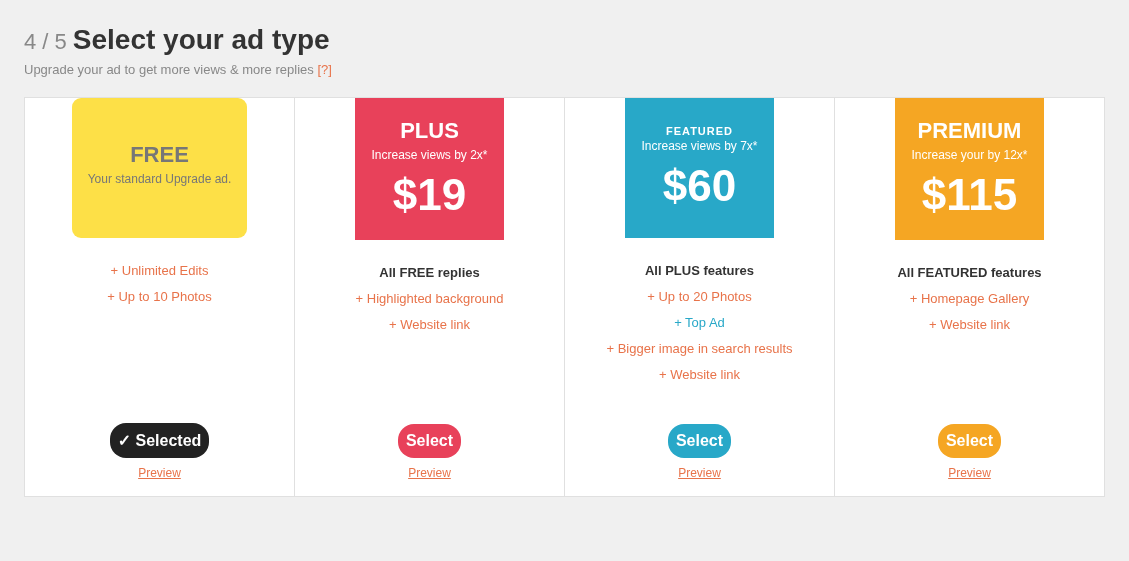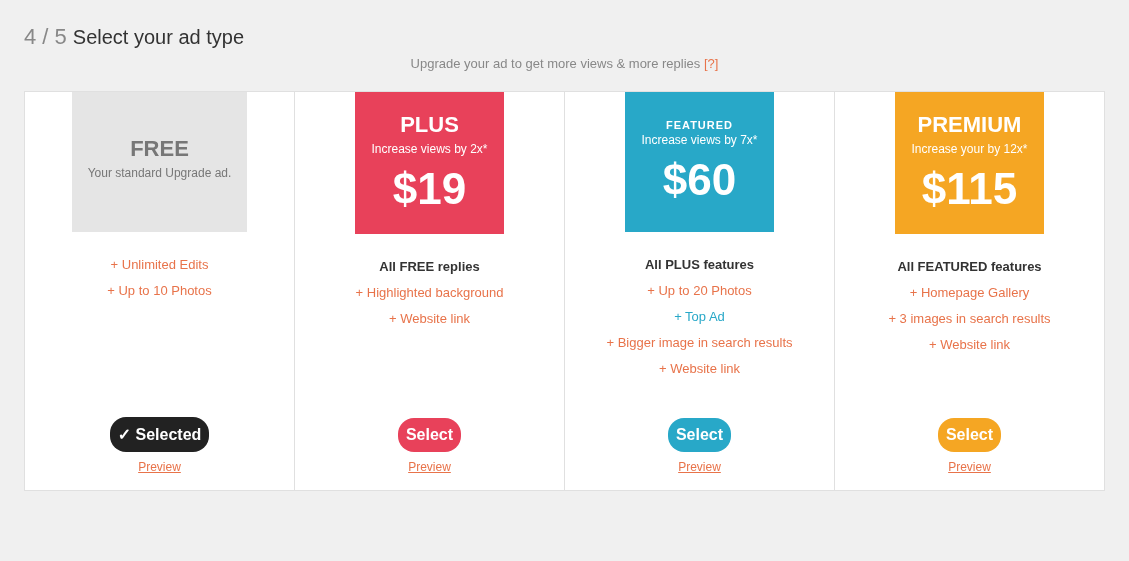--- a/index.html
+++ b/index.html
@@ -5,25 +5,24 @@
     * { box-sizing: border-box; margin: 0; padding: 0; }
     body {
       background: #f0f0f0;
       font-family: Arial, sans-serif;
       padding: 24px;
       min-height: 561px;
       width: 1129px;
     }
     .page-header {
       margin-bottom: 20px;
-      text-align: center;
     }
     .page-title {
-      font-size: 20px;
-      font-weight: normal;
+      font-size: 28px;
+      font-weight: bold;
       color: #333;
       display: inline;
     }
     .page-step-num {
       color: #888;
       font-size: 22px;
       font-weight: normal;
     }
     .page-subtitle {
       font-size: 13px;
@@ -53,21 +52,22 @@
     .plan-header {
       padding: 20px 16px;
       text-align: center;
       min-height: 140px;
       display: flex;
       flex-direction: column;
       align-items: center;
       justify-content: center;
     }
     .plan-header.free {
-      background: #e5e5e5;
+      background: #fde047;
+      border-radius: 9px;
     }
     .plan-header.plus {
       background: #e8415a;
     }
     .plan-header.featured {
       background: #28a8c8;
     }
     .plan-header.premium {
       background: #f5a623;
     }
@@ -228,21 +228,20 @@
     </div>
     <div class="plan-col">
       <div class="plan-header premium">
         <div class="plan-name ">PREMIUM</div>
         <div class="plan-tagline ">Increase your by 12x*</div>
         <div class="plan-price">$115</div>
       </div>
       <div class="plan-features">
         <div class="feature-bold">All FEATURED features</div>
         <div class="feature-orange">+ Homepage Gallery</div>
-        <div class="feature-orange">+ 3 images in search results</div>
         <div class="feature-orange">+ Website link</div>
       </div>
       <div class="plan-footer">
         <button class="btn-select btn-premium">Select</button>
         <button class="preview-link">Preview</button>
       </div>
     </div>
   </div>
 
 </body></html>

